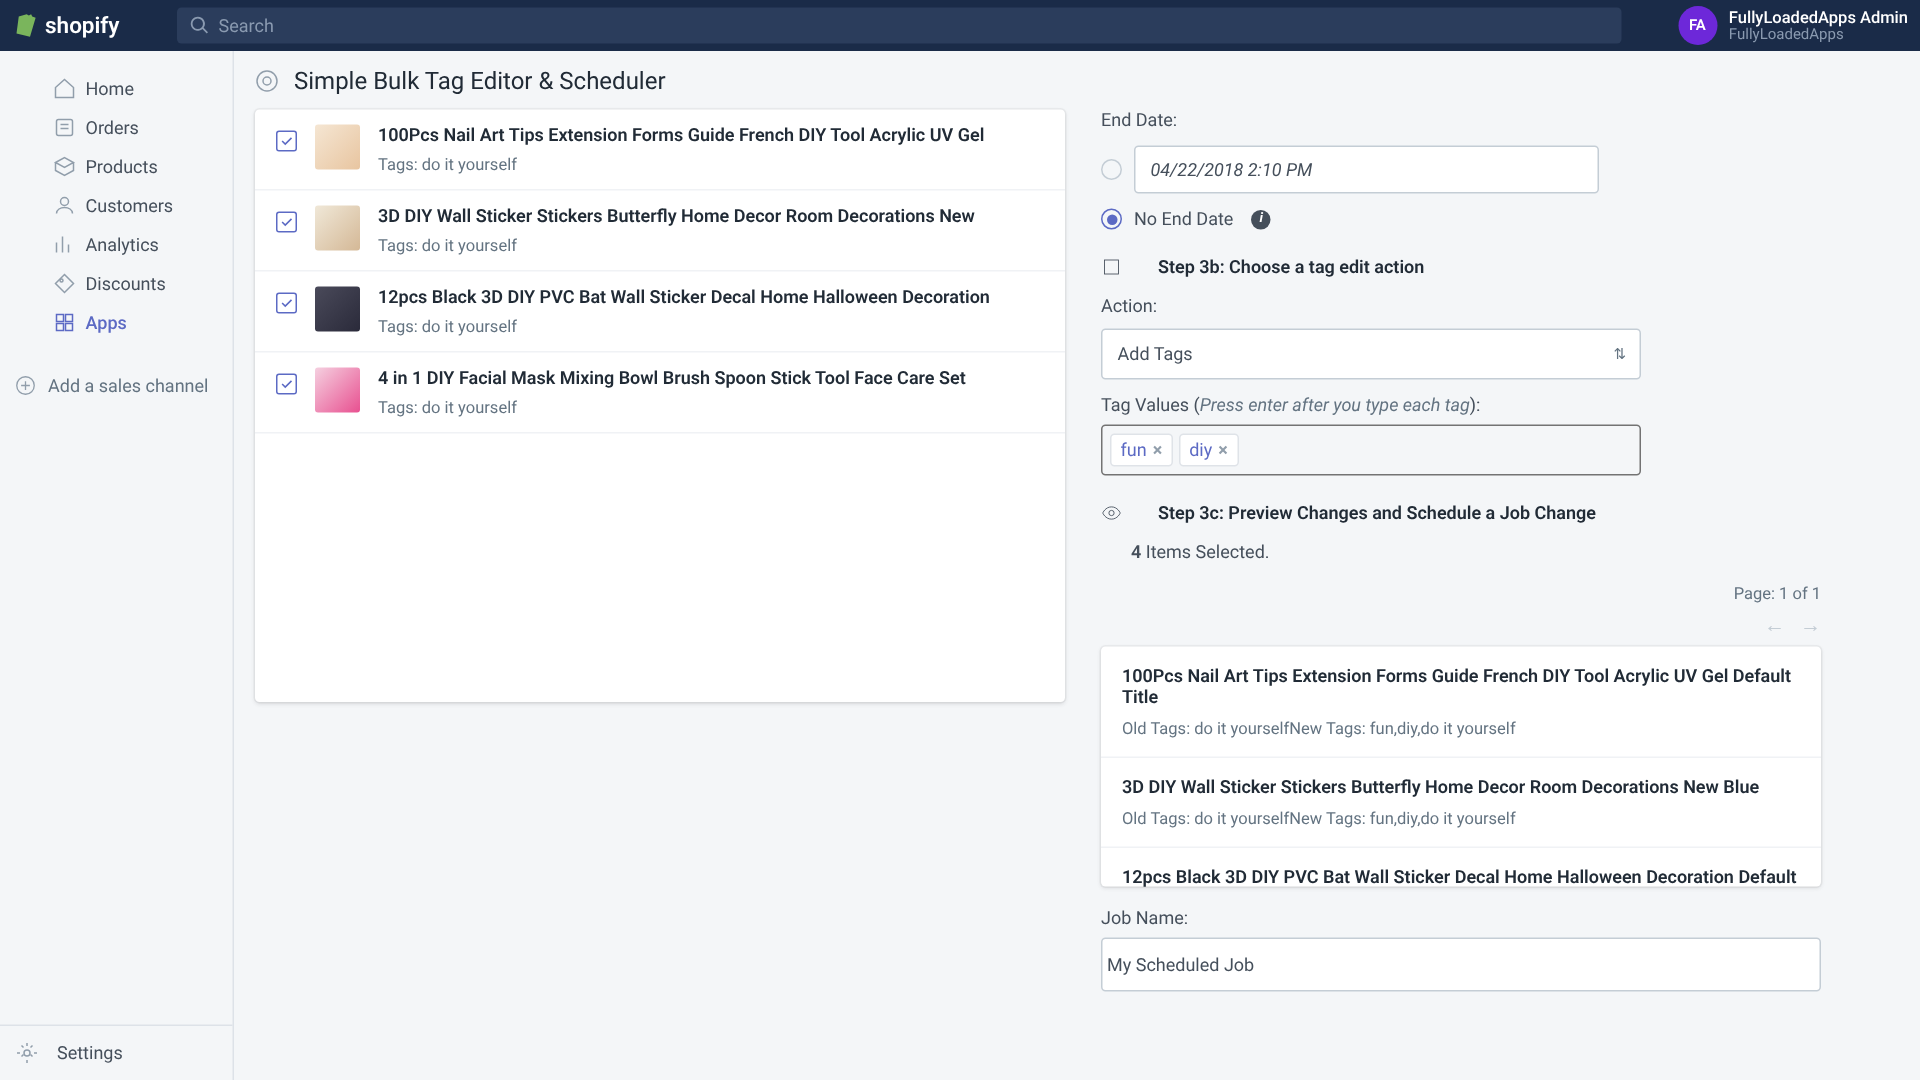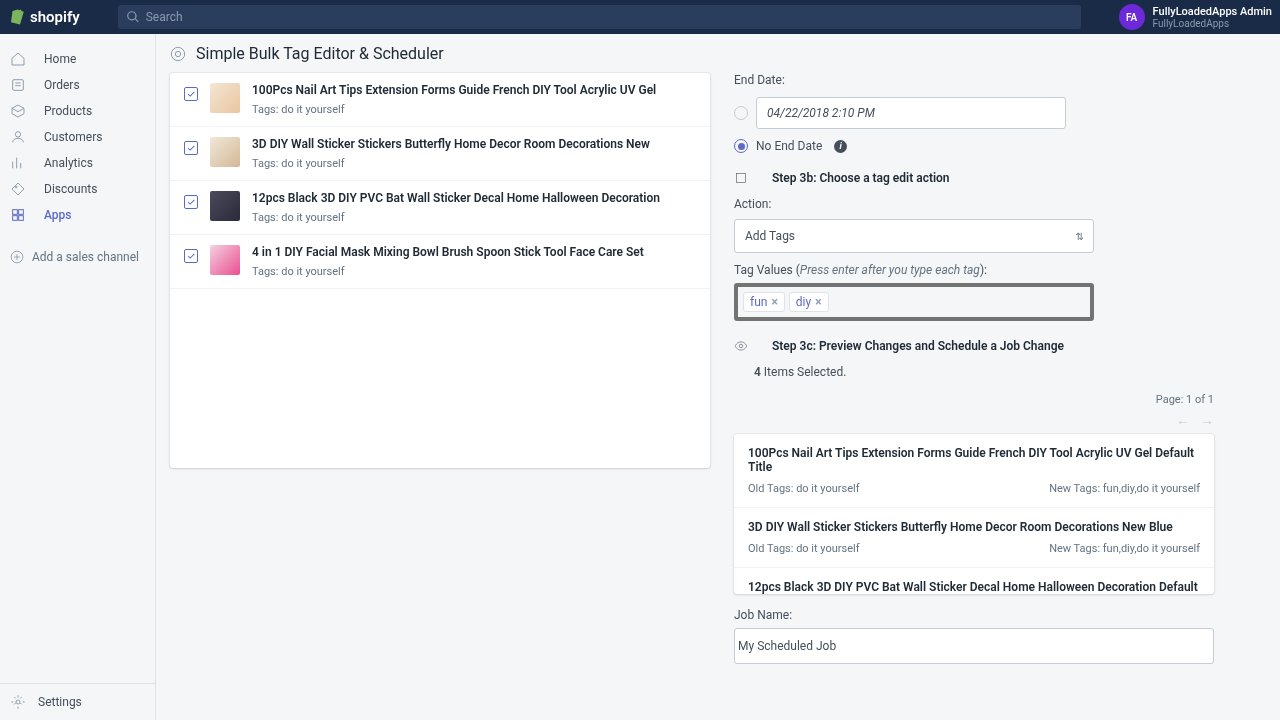--- a/index.html
+++ b/index.html
@@ -11,21 +11,21 @@
 .search-wrap svg { width: 14px; height: 14px; fill: #8a9ab0; }
 .search-input { background: none; border: none; outline: none; color: #fff; font-size: 12px; flex: 1; }
 .search-input::placeholder { color: #8a9ab0; }
 .user-area { display: flex; align-items: center; gap: 8px; }
 .avatar { width: 26px; height: 26px; border-radius: 50%; background: #6d28d9; color: #fff; display: flex; align-items: center; justify-content: center; font-size: 10px; font-weight: 600; }
 .user-text { display: flex; flex-direction: column; color: #fff; }
 .user-name { font-size: 11px; font-weight: 500; }
 .user-sub { font-size: 10px; color: #8a9ab0; }
 .layout { display: flex; height: calc(100vh - 34px); }
 .sidebar { width: 156px; background: #f4f6f8; border-right: 1px solid #dde2e8; display: flex; flex-direction: column; padding-top: 12px; }
-.nav-item { display: flex; align-items: center; gap: 18px; padding: 5px 10px; font-size: 12px; color: #454f5b; cursor: pointer; }
+.nav-item { display: flex; align-items: center; gap: 6px; padding: 5px 10px; font-size: 12px; color: #454f5b; cursor: pointer; margin-left: 25px; }
 .nav-item.active { color: #5c6ac4; font-weight: 500; }
 .nav-item svg { width: 16px; height: 16px; fill: none; stroke: #919eab; stroke-width: 1.5; }
 .nav-item.active svg { stroke: #5c6ac4; }
 .nav-spacer { flex: 1; }
 .add-channel { display: flex; align-items: center; gap: 8px; padding: 10px 10px; font-size: 12px; color: #637381; cursor: pointer; margin-top: 12px; }
 .add-channel svg { width: 14px; height: 14px; stroke: #919eab; fill: none; stroke-width: 1.5; }
 .settings { display: flex; align-items: center; gap: 12px; padding: 10px 10px; font-size: 12px; color: #454f5b; border-top: 1px solid #dde2e8; cursor: pointer; }
 .settings svg { width: 16px; height: 16px; fill: none; stroke: #919eab; stroke-width: 1.5; }
 .main { flex: 1; overflow-y: auto; padding: 0; }
 .page-header { display: flex; align-items: center; gap: 10px; padding: 10px 14px; }
@@ -54,32 +54,32 @@
 .radio.checked::after { content: ''; width: 7px; height: 7px; background: #5c6ac4; border-radius: 50%; }
 .radio-label { font-size: 12px; color: #454f5b; }
 .info-icon { width: 13px; height: 13px; border-radius: 50%; background: #454f5b; color: #fff; display: inline-flex; align-items: center; justify-content: center; font-size: 9px; font-weight: bold; font-style: italic; margin-left: 4px; }
 .step-header { display: flex; align-items: center; gap: 24px; font-size: 12px; font-weight: 600; color: #212b36; margin-bottom: 12px; }
 .step-header svg { width: 14px; height: 14px; stroke: #454f5b; fill: none; }
 .select-wrap { position: relative; width: 360px; }
 .select { width: 100%; height: 34px; border: 1px solid #c4cdd5; border-radius: 3px; padding: 0 10px; font-size: 12px; color: #454f5b; background: #fff; appearance: none; }
 .select-arrow { position: absolute; right: 10px; top: 50%; transform: translateY(-50%); font-size: 10px; color: #637381; pointer-events: none; }
 .tag-values-label { font-size: 12px; color: #454f5b; margin-bottom: 6px; }
 .tag-values-hint { font-style: italic; color: #637381; }
-.tag-input-box { width: 360px; min-height: 34px; border: 4px solid #737373; border-radius: 3px; padding: 5px; display: flex; gap: 4px; flex-wrap: wrap; }
+.tag-input-box { width: 360px; min-height: 34px; border: 1px solid #737373; border-radius: 3px; padding: 5px; display: flex; gap: 4px; flex-wrap: wrap; }
 .tag-chip { display: inline-flex; align-items: center; gap: 4px; padding: 2px 6px; border: 1px solid #dfe3e8; border-radius: 3px; font-size: 12px; color: #5c6ac4; background: #fff; }
 .tag-chip .x { color: #919eab; cursor: pointer; font-weight: bold; }
 .items-selected { font-size: 12px; color: #454f5b; margin: 8px 0 14px 20px; }
 .items-selected b { font-weight: 600; }
 .pager { display: flex; justify-content: flex-end; align-items: center; gap: 10px; font-size: 11px; color: #637381; margin-bottom: 6px; }
 .pager-arrow { color: #c4cdd5; font-size: 14px; cursor: pointer; }
 .preview-card { padding: 0; position: relative; }
 .preview-scroll { max-height: 160px; overflow-y: auto; }
 .preview-row { padding: 12px 14px; border-bottom: 1px solid #f0f2f5; }
 .preview-name { font-size: 12px; font-weight: 600; color: #212b36; margin-bottom: 8px; }
-.preview-tags-row { display: flex; justify-content: space-between; font-size: 11px; color: #637381; }
+.preview-tags-row { display: flex; justify-content: flex-start; font-size: 11px; color: #637381; }
 .job-name-label { font-size: 12px; color: #454f5b; margin: 14px 0 6px; display: block; }
 .job-name-input { width: 100%; height: 36px; border: 1px solid #c4cdd5; border-radius: 3px; padding: 0 3px; font-size: 12px; color: #454f5b; }
 .preview-card::-webkit-scrollbar, .preview-scroll::-webkit-scrollbar { width: 8px; }
 .preview-scroll::-webkit-scrollbar-thumb { background: #c4cdd5; border-radius: 4px; }
 </style>
 </head>
 <body>
 
 <div class="topbar">
   <div class="logo">

